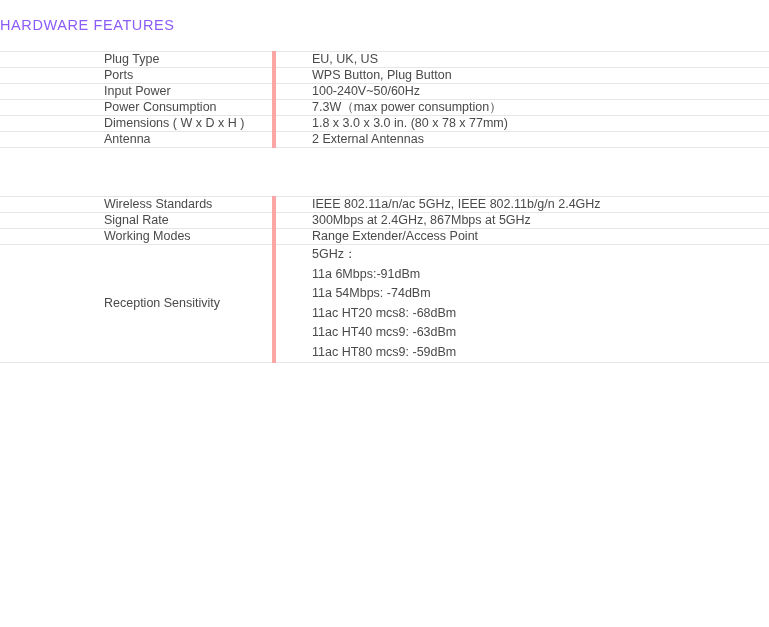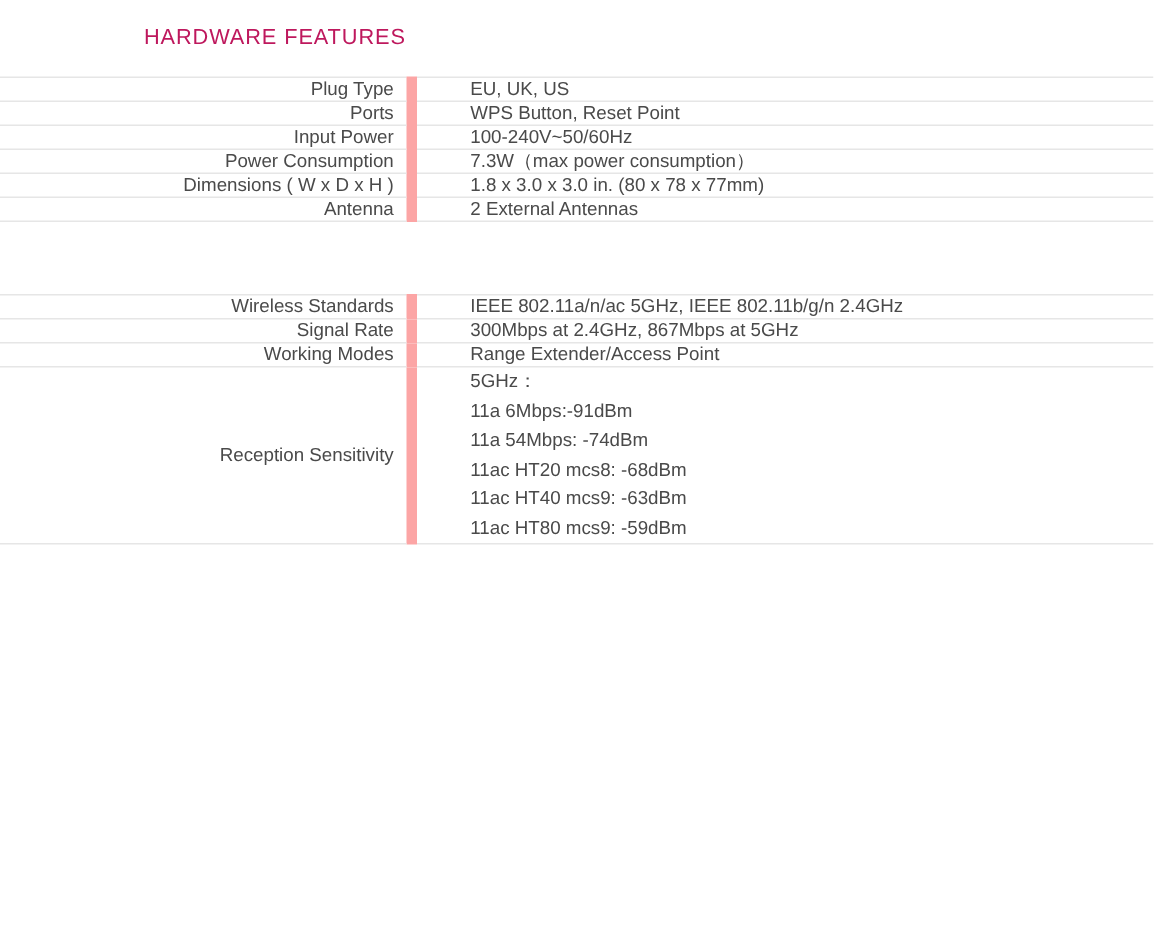--- a/index.html
+++ b/index.html
@@ -19,22 +19,21 @@
     height: 627px;
     position: relative;
     box-sizing: border-box;
   }
   .section {
     width: 769px;
   }
   .section-title {
     font-size: 14.5px;
     letter-spacing: 0.6px;
-    color: #be185d;
-    padding-left: 96px;
+    color: #8b5cf6;
     font-weight: 400;
   }
   .spec-table {
     width: 769px;
     border-collapse: collapse;
     table-layout: fixed;
   }
   .spec-table tr {
     border-top: 1px solid #e6e6e6;
   }
@@ -45,22 +44,21 @@
     font-size: 12.5px;
     color: #4a4a4a;
     vertical-align: middle;
     padding: 0;
   }
   td.label-cell {
     width: 274px;
     padding-left: 104px;
     padding-right: 8px;
     box-sizing: border-box;
-    border-right: 7px solid #fca5a5;
-    text-align: right;
+    border-right: 4px solid #fca5a5;
   }
   td.value-cell {
     padding-left: 36px;
     padding-right: 16px;
     box-sizing: border-box;
   }
   .row-pad {
     padding-top: 10px;
     padding-bottom: 10px;
     line-height: 15px;
@@ -93,21 +91,21 @@
     <div class="section-title title-hw">HARDWARE FEATURES</div>
     <div class="gap-3"></div>
     <table class="spec-table">
       <tbody>
         <tr>
           <td class="label-cell row-pad">Plug Type</td>
           <td class="value-cell row-pad">EU, UK, US</td>
         </tr>
         <tr>
           <td class="label-cell row-pad">Ports</td>
-          <td class="value-cell row-pad">WPS Button, Reset Point</td>
+          <td class="value-cell row-pad">WPS Button, Plug Button</td>
         </tr>
         <tr>
           <td class="label-cell row-pad">Input Power</td>
           <td class="value-cell row-pad">100-240V~50/60Hz</td>
         </tr>
         <tr>
           <td class="label-cell row-pad">Power Consumption</td>
           <td class="value-cell row-pad">7.3W（max power consumption）</td>
         </tr>
         <tr>

